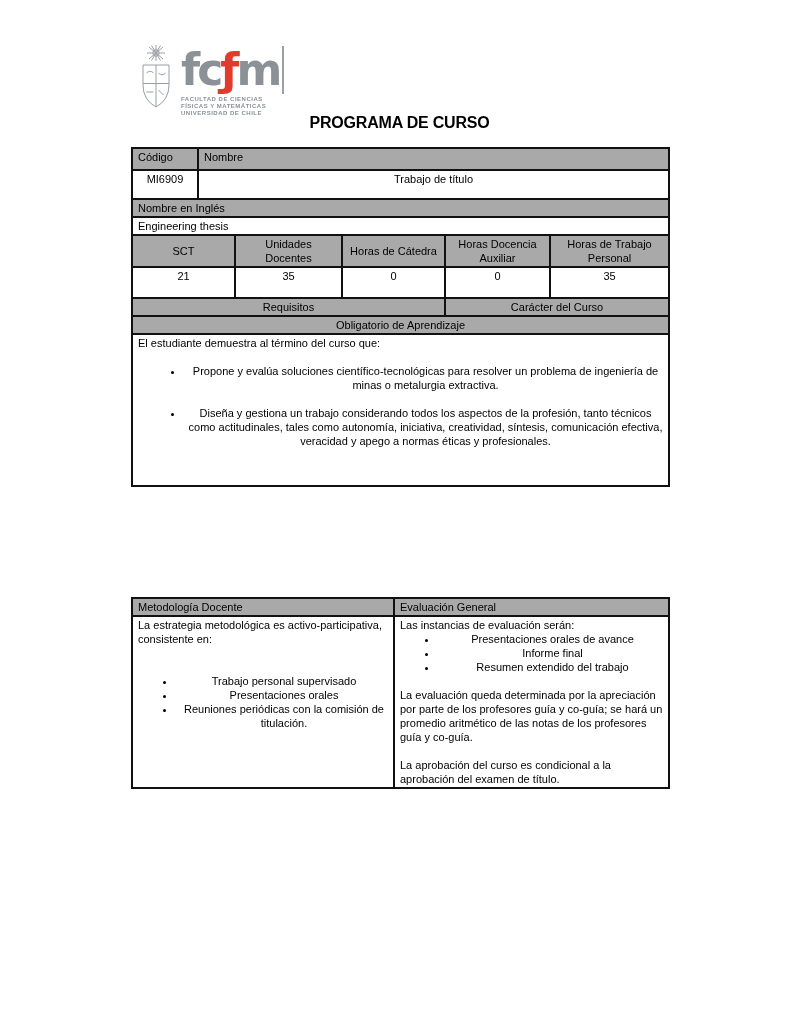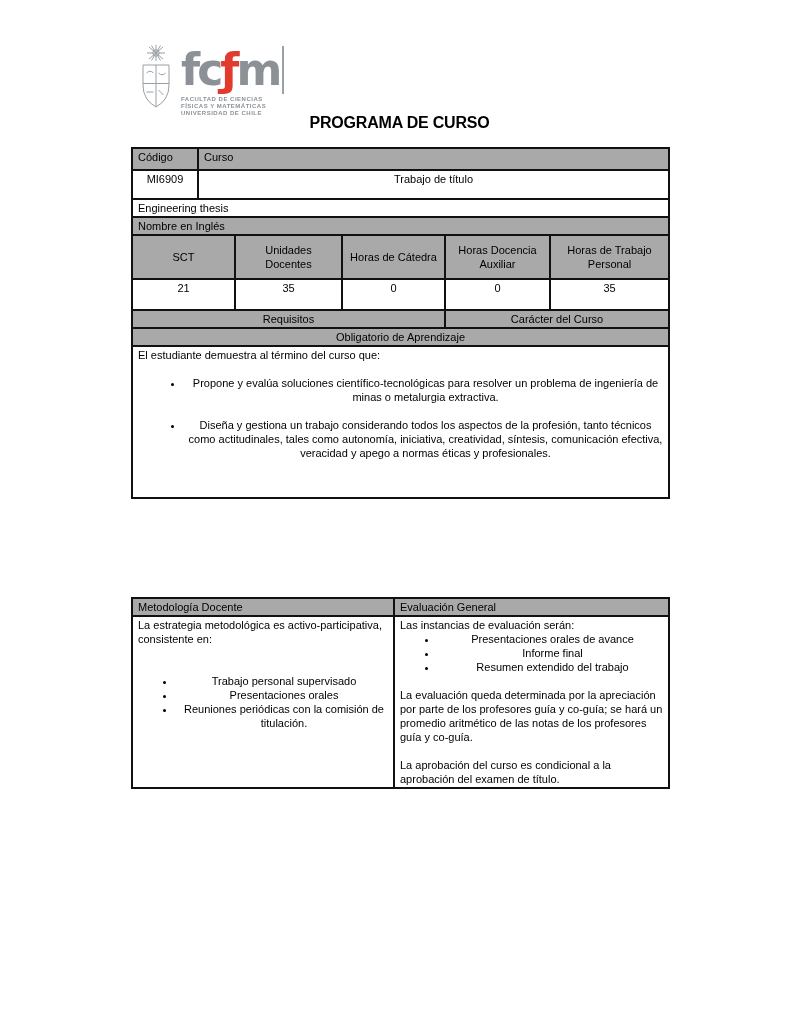--- a/index.html
+++ b/index.html
@@ -113,33 +113,33 @@
       <col style="width:66px">
         <col style="width:37px">
         <col style="width:107px">
       <col style="width:103px">
         <col style="width:105px">
         <col style="width:119px">
     </colgroup>
     <tbody>
         <tr style="height:22px">
       <td class="hdr">Código</td>
-      <td class="hdr" colspan="5">Curso</td>
+      <td class="hdr" colspan="5">Nombre</td>
     </tr>
     <tr style="height:29px">
       <td class="c">MI6909</td>
       <td class="c" colspan="5">Trabajo de título</td>
     </tr>
     <tr style="height:17px">
+      <td class="hdr" colspan="6">Nombre en Inglés</td>
+    </tr>
+    <tr style="height:17px">
       <td colspan="6">Engineering thesis</td>
     </tr>
-    <tr style="height:17px">
-      <td class="hdr" colspan="6">Nombre en Inglés</td>
-    </tr>
-    <tr style="height:44px">
+    <tr style="height:32px">
       <td class="hdr c vm" colspan="2">SCT</td>
       <td class="hdr c vm">Unidades Docentes</td>
       <td class="hdr c vm">Horas de Cátedra</td>
       <td class="hdr c vm">Horas Docencia Auxiliar</td>
       <td class="hdr c vm">Horas de Trabajo Personal</td>
     </tr>
     <tr style="height:31px">
       <td class="c" colspan="2">21</td>
       <td class="c">35</td>
       <td class="c">0</td>

